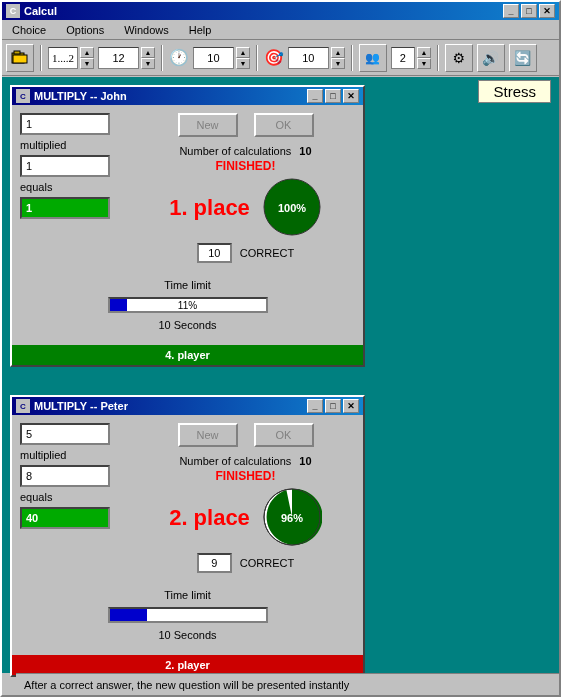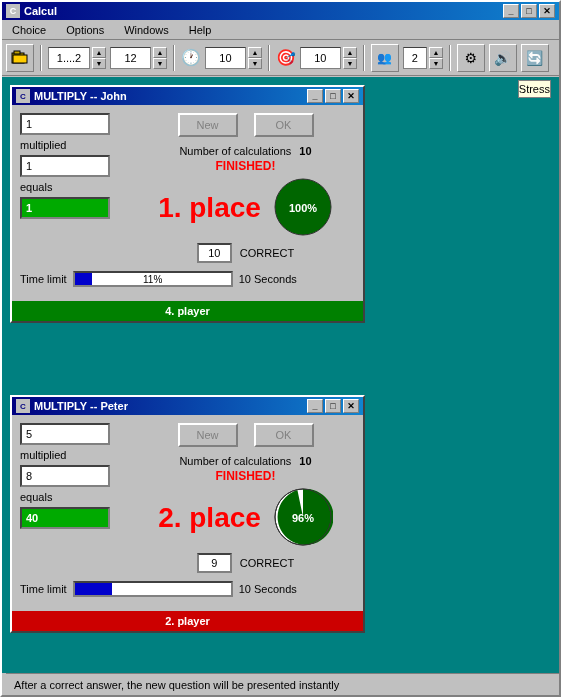--- a/index.html
+++ b/index.html
@@ -159,22 +159,22 @@
       margin: 0 2px;
     }
 
     
     .stress-tooltip {
       position: absolute;
       top: 78px;
       right: 8px;
       background: #ffffe0;
       border: 1px solid #808080;
-      padding: 2px 0;
-      font-size: 11px;
+      padding: 2px 14px;
+      font-size: 15px;
       z-index: 100;
     }
 
     
     .content-area {
       position: absolute;
       top: 75px;
       left: 0;
       right: 0;
       bottom: 22px;
@@ -280,21 +280,21 @@
 
     .finished-text {
       color: red;
       font-size: 12px;
       font-weight: bold;
       text-align: center;
       margin-bottom: 4px;
     }
 
     .place-text {
-      font-size: 28px;
+      font-size: 22px;
       font-weight: bold;
       color: red;
       margin: 4px 0;
     }
 
     .correct-row {
       display: flex;
       align-items: center;
       gap: 8px;
       font-size: 11px;
@@ -309,22 +309,23 @@
       background: white;
       text-align: center;
       font-size: 11px;
     }
 
     
     .time-limit-row {
       display: flex;
       align-items: center;
       gap: 6px;
-      margin-top: 8px;
-      font-size: 11px;
+      margin-top: 16px;
+      font-size: 11px;
+      flex-direction: column;
     }
 
     .progress-bar-outer {
       width: 160px;
       height: 16px;
       border: 2px solid #808080;
       border-top-color: #404040;
       background: white;
       position: relative;
     }
@@ -358,21 +359,21 @@
       margin-top: 6px;
     }
 
     .player-bar.green { background: #008000; }
     .player-bar.red { background: #cc0000; }
 
     
     .status-bar {
       position: absolute;
       bottom: 0;
-      left: 4px;
+      left: 14px;
       right: 0;
       height: 22px;
       background: #c0c0c0;
       border-top: 1px solid #808080;
       display: flex;
       align-items: center;
       padding: 0 8px;
       font-size: 11px;
     }
 
@@ -410,21 +411,21 @@
     <div class="toolbar-btn">
       <svg width="18" height="18" viewBox="0 0 18 18">
         <rect x="1" y="4" width="12" height="10" fill="#c0a000" stroke="#000" stroke-width="1"></rect>
         <rect x="3" y="2" width="6" height="3" fill="#c0a000" stroke="#000" stroke-width="1"></rect>
         <rect x="2" y="6" width="14" height="8" fill="#ffcc00" stroke="#000" stroke-width="1"></rect>
       </svg>
     </div>
     <div class="toolbar-divider"></div>
 
     <div class="toolbar-spinner">
-      <input class="spinner-input" type="text" value="1....2" style="width: 42px;">
+      <input class="spinner-input" type="text" value="1....2" style="width: 30px; font-family: Liberation Serif, serif;">
       <div class="spinner-btns">
         <div class="spin-btn">▲</div>
         <div class="spin-btn">▼</div>
       </div>
     </div>
 
     <div class="toolbar-spinner">
       <input class="spinner-input" type="text" value="12" style="">
       <div class="spinner-btns">
         <div class="spin-btn">▲</div>

